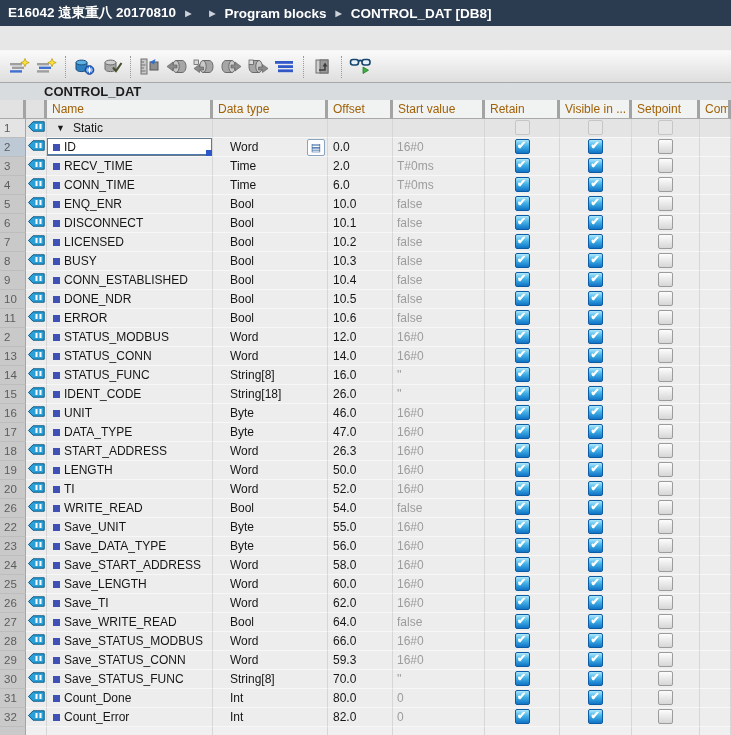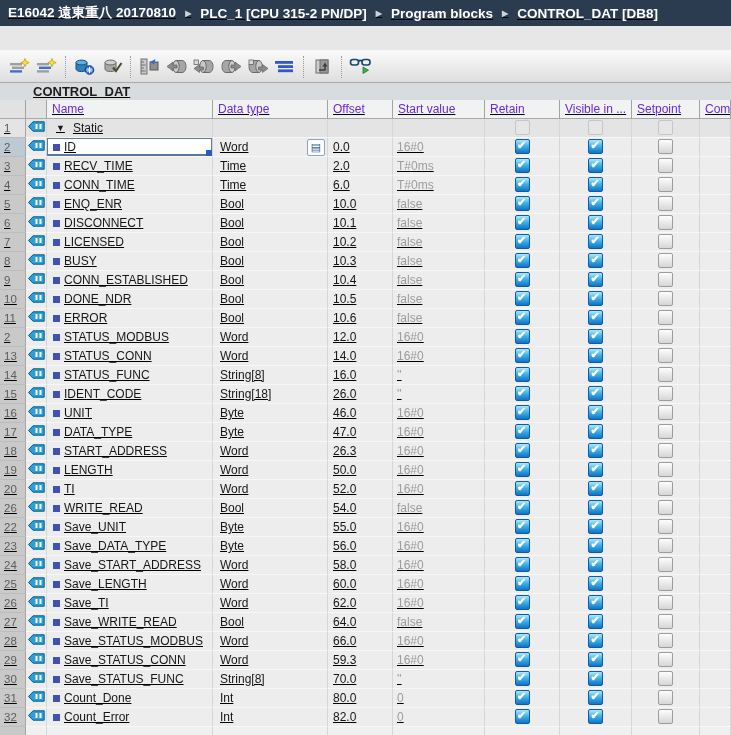--- a/index.html
+++ b/index.html
@@ -1,58 +1,58 @@
 <!DOCTYPE html>
 <html><head>
 <meta charset="utf-8">
 <style>
   html,body{margin:0;padding:0;width:731px;height:735px;overflow:hidden;
     font-family:"Liberation Sans",sans-serif;background:#f0f0f0;}
-  .app{width:731px;height:616px;position:relative;text-decoration:underline;}
+  .app{width:731px;height:616px;position:relative;}
 
   
   .crumbbar{height:26px;background:#2b3b50;color:#fff;display:flex;align-items:center;
     padding-left:8px;font-size:13.5px;font-weight:bold;white-space:nowrap;overflow:hidden;}
   .crumb{color:#fff;cursor:default;}
   .crumb-sep{color:#cdd3da;font-size:8px;margin:0 9px;}
 
   
   .gapstrip{height:24px;background:#e7e7e7;border-bottom:1px solid #f6f6f6;}
   .toolbar{height:31px;background:linear-gradient(#fafafa,#dedede);
     border-bottom:1px solid #a9a9a9;display:flex;align-items:center;padding-left:6px;}
   .tbtn{width:27px;height:24px;display:flex;align-items:center;justify-content:center;border-radius:2px;}
   .tsep{width:0;height:22px;border-left:1px dotted #9a9a9a;margin:0 5px;}
 
   
   .titlebar{height:17px;background:#d9dcde;display:flex;align-items:center;
-    padding-left:33px;font-size:13px;font-weight:bold;color:#1c1c1c;}
+    padding-left:44px;font-size:13px;font-weight:bold;color:#1c1c1c;}
 
   
   table.grid{border-collapse:separate;border-spacing:0;table-layout:fixed;width:731px;font-size:12px;}
   col.c0{width:26px}col.c1{width:21px}col.c2{width:166px}col.c3{width:115px}col.c4{width:65px}
   col.c5{width:92px}col.c6{width:75px}col.c7{width:72px}col.c8{width:68px}col.c9{width:31px}
-  thead th{height:18px;background:#f1f2f2;border-right:1px solid #a3a3a3;border-bottom:1px solid #a9a9a9;
-    font-weight:normal;color:#6d28d9;text-align:left;padding:0 0 0 5px;overflow:hidden;white-space:nowrap;}
+  thead th{height:18px;background:#f1f2f2;border-right:3px solid #a3a3a3;border-bottom:1px solid #a9a9a9;
+    font-weight:normal;color:#a16207;text-align:left;padding:0 0 0 5px;overflow:hidden;white-space:nowrap;}
   thead th.col0,thead th.col1{background:#e2e2e2;padding:0;}
   tbody td{height:18px;border-right:1px solid #d6d6d6;border-bottom:1px solid #f7f7f7;background:#ededed;
     padding:0;overflow:hidden;white-space:nowrap;vertical-align:middle;line-height:18px;color:#161616;}
   td.c-num{background:#c9c9c9;border-right:1px solid #a5a5a5;border-bottom:1px solid #bdbdbd;
     color:#5c5c5c;padding-left:4px;font-size:11.5px;}
   tr.grp td{background:#e4e4e4;}
   tr.sel td.c-num{background:#bdc9d4;}
   td.c-tag{text-align:center;}
   td.c-name{position:relative;display:table-cell;}
   .nwrap{display:flex;align-items:center;height:18px;}
   .sq{width:7px;height:7px;background:#3f51b5;margin-left:6px;flex:0 0 auto;}
   .vname{margin-left:4px;}
   .tri{margin-left:9px;font-size:9px;color:#1a1a1a;line-height:18px;}
   .gname{margin-left:8px;text-align:right;}
   td.c-name.edit{background:#fff;box-shadow:inset 0 0 0 1px #64798c, inset 0 -2px 0 0 #4d79ad;}
   .handle{position:absolute;right:0;bottom:0;width:6px;height:6px;background:#2d59c8;}
-  td.c-type{padding-left:7px;position:relative;}
+  td.c-type{padding-left:17px;position:relative;}
   .dd-btn{position:absolute;right:2px;top:1px;width:16px;height:15px;background:#fdfdfd;
     border:1px solid #8aa4c0;border-radius:2px;display:flex;align-items:center;justify-content:center;
     font-size:11px;line-height:11px;color:#2f5f9e;}
   td.c-off{padding-left:5px;margin-top:31px;}
   td.c-start{padding-left:4px;color:#9c9c9c;}
   td.c-chk{text-align:center;}
   .cb{display:inline-block;width:13px;height:13px;border-radius:2px;position:relative;
     vertical-align:middle;margin-top:-2px;}
   .cb.on{background:linear-gradient(180deg,#aee8fb 0%,#44b3e8 45%,#1173c5 100%);border:1px solid #0d5ca3;}
   .cb.on::after{content:"\2714";position:absolute;left:1.5px;top:-3px;color:#fff;font-size:11px;
@@ -62,21 +62,20 @@
   tr.filler td{background:#f0f0f0;border-bottom:none;}
   tr.filler td.c-num{background:#c9c9c9;}
 </style>
 </head>
 <body>
 
 <div class="app">
   <div class="crumbbar">
       <span class="crumb">E16042 遠東重八 20170810</span>
       <span class="crumb-sep">▶</span>
-      <span class="crumb">PLC_1 [CPU 315-2 PN/DP]</span>
       <span class="crumb-sep">▶</span>
       <span class="crumb">Program blocks</span>
       <span class="crumb-sep">▶</span>
       <span class="crumb">CONTROL_DAT [DB8]</span>
     </div>
   <div class="gapstrip"></div>
   <div class="toolbar">
       <span class="tbtn">
         <svg width="22" height="17" viewBox="0 0 22 17">
           <rect x="1" y="5" width="12" height="2.4" fill="#9f9f9f"></rect>

